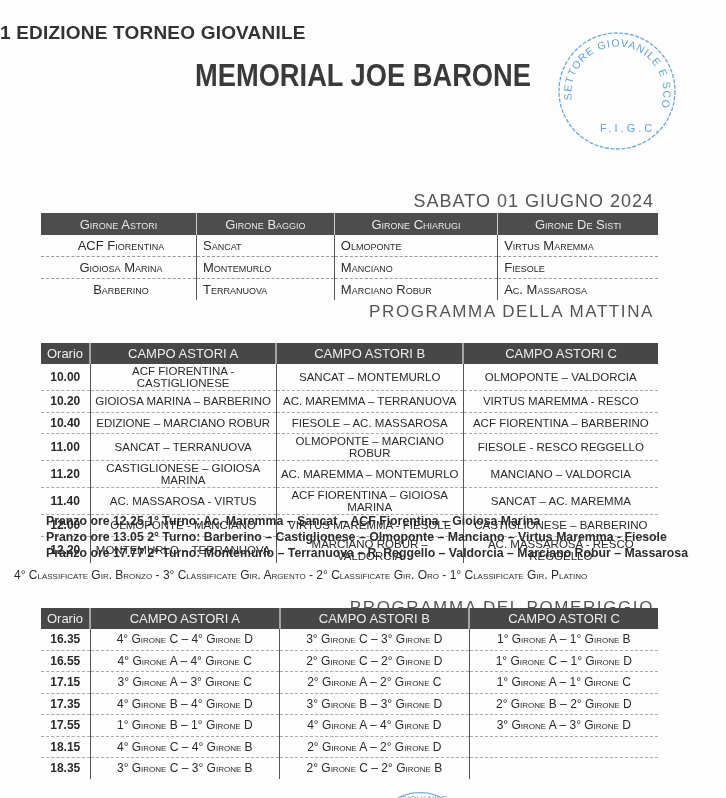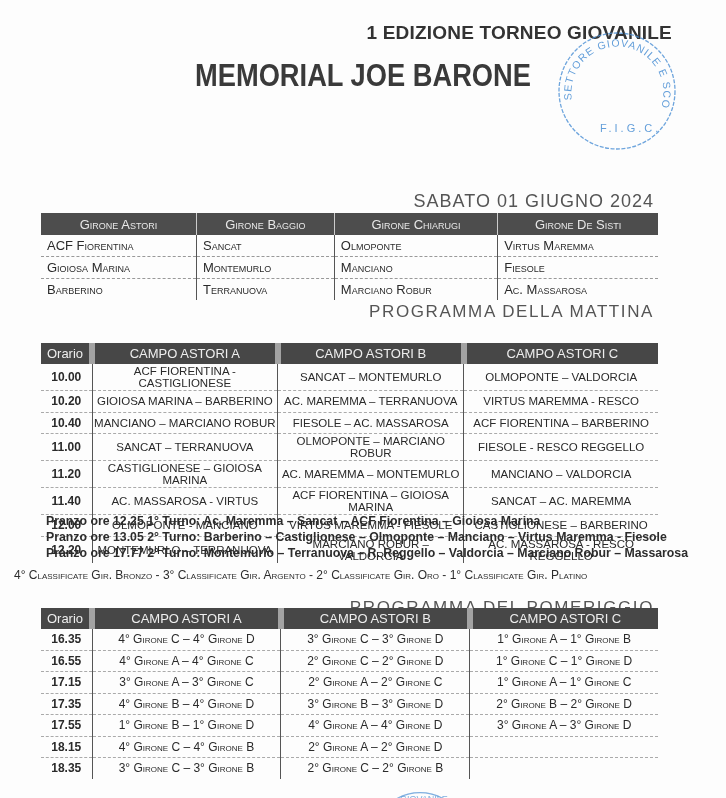--- a/index.html
+++ b/index.html
@@ -1,31 +1,31 @@
 <!DOCTYPE html>
 <html><head>
 <meta charset="utf-8">
 <style>
   html, body { margin:0; padding:0; background:#fdfdfd; }
   body { width:726px; height:798px; position:relative; overflow:hidden; font-family:"Liberation Sans", sans-serif; color:#2b2b2b; }
-  .title1 { position:absolute; left:0; width:672px; top:22px; text-align:right; font-size:19px; font-weight:bold; color:#333; letter-spacing:0.2px; }
+  .title1 { position:absolute; left:0; width:672px; top:22px; text-align:left; font-size:19px; font-weight:bold; color:#333; letter-spacing:0.2px; }
   .title2 { position:absolute; left:0; width:726px; top:58px; text-align:center; font-size:31px; font-weight:bold; color:#3a3a3a; transform:scaleX(0.88); }
   .stamp { position:absolute; left:556px; top:30px; width:122px; height:122px; }
   .stamp2 { position:absolute; left:370px; top:786px; width:100px; height:40px; overflow:hidden; }
   .date { position:absolute; right:72px; top:191px; font-size:18px; color:#555; letter-spacing:1px; font-weight:normal; }
   .prog { position:absolute; right:72px; font-size:17px; color:#555; letter-spacing:1.6px; }
   table { border-collapse:collapse; position:absolute; }
   .gir { left:41px; top:213px; width:617px; }
   .gir th { background:#4d4d4d; color:#e8e8e8; font-weight:normal; font-size:13px; font-variant:small-caps; height:20px; border-left:1px solid #ccc; text-align:center; }
   .gir th:first-child { border-left:none; }
   .gir td { font-size:13px; font-variant:small-caps; height:19px; padding-left:6px; border-bottom:1px dashed #999; border-left:1px solid #555; color:#2a2a2a; }
-  .gir td:first-child { border-left:none; }
+  .gir td:first-child { border-left:none;text-align:center; }
   .gir tr:last-child td { border-bottom:none; }
   .sched { left:41px; width:617px; }
-  .sched th { background:#474747; color:#eee; font-weight:normal; font-size:13px; height:19px; border-left:6px solid #a3a3a3; text-align:center; }
+  .sched th { background:#474747; color:#eee; font-weight:normal; font-size:13px; height:19px; border-left:2px solid #a3a3a3; text-align:center; }
   .sched th:first-child { border-left:none; width:46px; }
   .sched td { font-size:11.5px; height:18.5px; text-align:center; border-bottom:1px dashed #aaa; border-left:1px solid #555; color:#2a2a2a; }
   .sched td:first-child { border-left:none; font-weight:bold; font-size:12px; }
   .sched tr:last-child td { border-bottom:none; }
   .sched.pm td:not(:first-child) { font-variant:small-caps; font-size:12px; }
   .am { top:343px; }
   .pmt { top:608px; }
   .notes { position:absolute; left:46px; top:513px; font-size:12.3px; font-weight:bold; color:#2c2c2c; line-height:16px; }
   .classif { position:absolute; left:14px; width:726px; top:568px; font-size:12px; font-variant:small-caps; color:#2c2c2c; }
 </style>
@@ -99,21 +99,21 @@
         <td>OLMOPONTE – VALDORCIA</td>
       </tr>
       <tr>
         <td>10.20</td>
         <td>GIOIOSA MARINA – BARBERINO</td>
         <td>AC. MAREMMA – TERRANUOVA</td>
         <td>VIRTUS MAREMMA - RESCO</td>
       </tr>
       <tr>
         <td>10.40</td>
-        <td>MANCIANO – MARCIANO ROBUR</td>
+        <td>EDIZIONE – MARCIANO ROBUR</td>
         <td>FIESOLE – AC. MASSAROSA</td>
         <td>ACF FIORENTINA – BARBERINO</td>
       </tr>
       <tr>
         <td>11.00</td>
         <td>SANCAT – TERRANUOVA</td>
         <td>OLMOPONTE – MARCIANO ROBUR</td>
         <td>FIESOLE  - RESCO REGGELLO</td>
       </tr>
       <tr>

